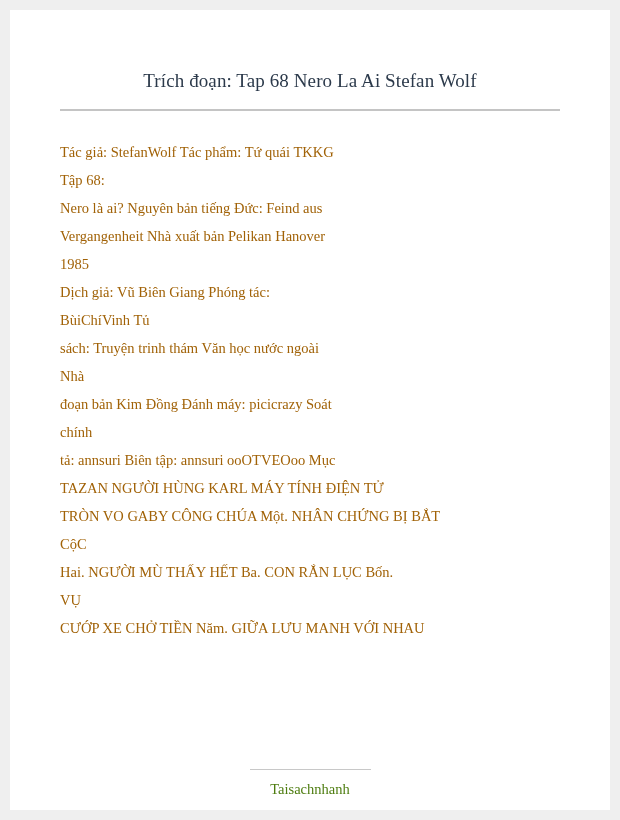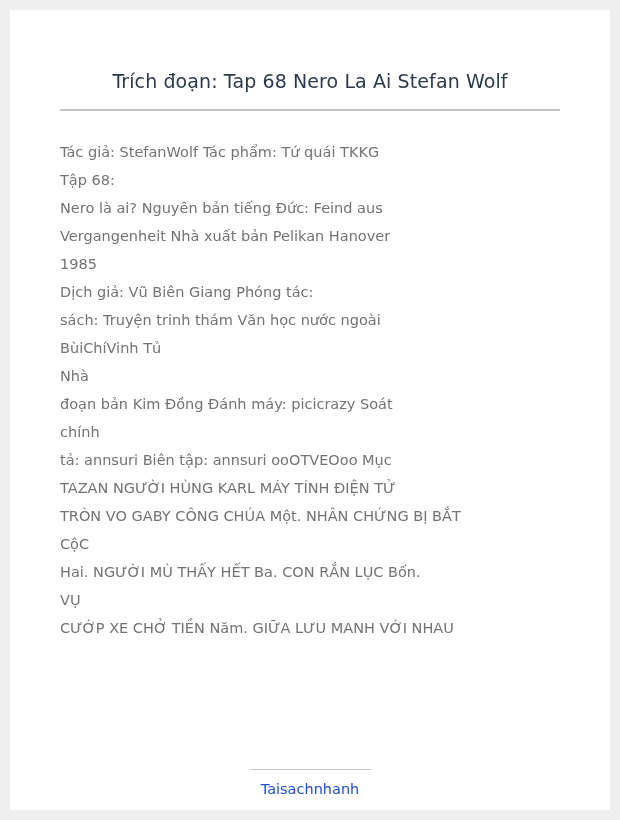--- a/index.html
+++ b/index.html
@@ -14,20 +14,21 @@
       overflow: hidden;
       font-family: "DejaVu Sans", sans-serif;
     }
     .card {
       position: absolute;
       left: 10px;
       top: 10px;
       width: 600px;
       height: 800px;
       background: #ffffff;
+      font-family: Liberation Serif, serif;
     }
     .title {
       position: absolute;
       left: 50px;
       top: 60px;
       width: 500px;
       text-align: center;
       font-size: 19px;
       color: #2c3a4b;
       letter-spacing: 0.1px;
@@ -41,21 +42,21 @@
       width: 500px;
       height: 2px;
       background: #c4c4c4;
     }
     .body-text {
       position: absolute;
       left: 50px;
       top: 128px;
       width: 500px;
       font-size: 14.5px;
-      color: #737373;
+      color: #a16207;
       line-height: 28px;
     }
     .body-text .line {
       white-space: nowrap;
       height: 28px;
     }
     .footer-rule {
       position: absolute;
       left: 240px;
       top: 759px;
@@ -63,39 +64,39 @@
       height: 1px;
       background: #c8c8c8;
     }
     .footer-text {
       position: absolute;
       left: 200px;
       top: 771px;
       width: 200px;
       text-align: center;
       font-size: 14.5px;
-      color: #1d4ed8;
+      color: #4d7c0f;
     }
   </style>
 </head>
 <body>
 
 <div class="card">
   <h1 class="title">Trích đoạn: Tap 68 Nero La Ai Stefan Wolf</h1>
   <div class="title-rule"></div>
 
   <div class="body-text">
     <div class="line">Tác giả: StefanWolf Tác phẩm: Tứ quái TKKG</div>
     <div class="line">Tập 68:</div>
     <div class="line">Nero là ai? Nguyên bản tiếng Đức: Feind aus</div>
     <div class="line">Vergangenheit Nhà xuất bản Pelikan Hanover</div>
     <div class="line">1985</div>
     <div class="line">Dịch giả: Vũ Biên Giang Phóng tác:</div>
+    <div class="line">BùiChíVinh Tủ</div>
     <div class="line">sách: Truyện trinh thám Văn học nước ngoài</div>
-    <div class="line">BùiChíVinh Tủ</div>
     <div class="line">Nhà</div>
     <div class="line">đoạn bản Kim Đồng Đánh máy: picicrazy Soát</div>
     <div class="line">chính</div>
     <div class="line">tả: annsuri Biên tập: annsuri ooOTVEOoo Mục</div>
     <div class="line">TAZAN NGƯỜI HÙNG KARL MÁY TÍNH ĐIỆN TỬ</div>
     <div class="line">TRÒN VO GABY CÔNG CHÚA Một. NHÂN CHỨNG BỊ BẮT</div>
     <div class="line">CộC</div>
     <div class="line">Hai. NGƯỜI MÙ THẤY HẾT Ba. CON RẮN LỤC Bốn.</div>
     <div class="line">VỤ</div>
     <div class="line">CƯỚP XE CHỞ TIỀN Năm. GIỮA LƯU MANH VỚI NHAU</div>

